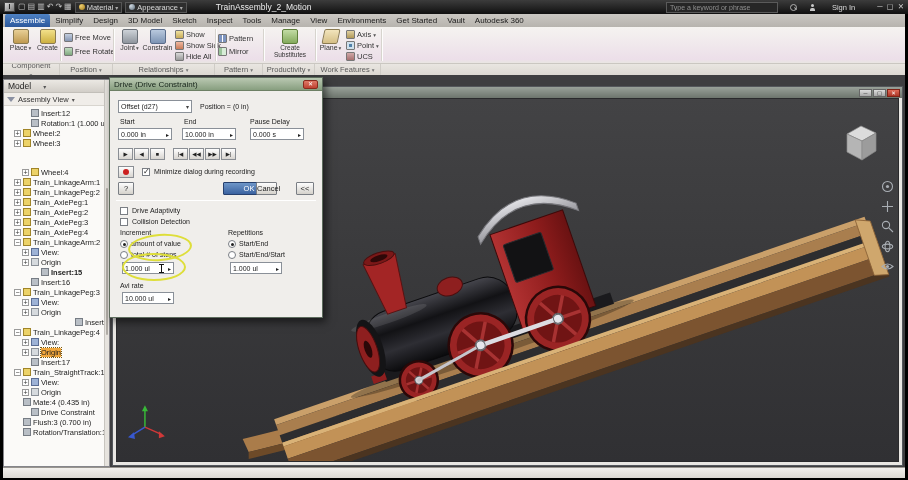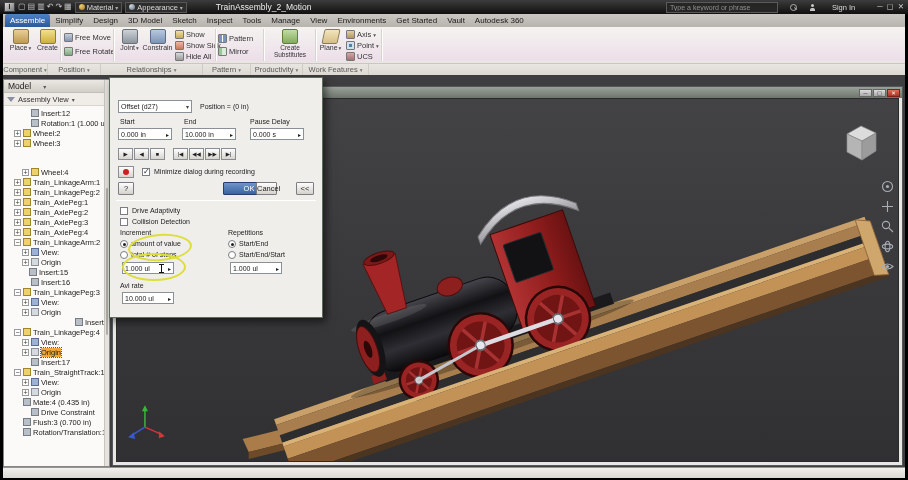--- a/index.html
+++ b/index.html
@@ -266,21 +266,21 @@
   </div>
   <div class="rsep" style="left:57px"></div>
   <div class="rsep" style="left:110px"></div>
   <div class="rsep" style="left:212px"></div>
   <div class="rsep" style="left:260px"></div>
   <div class="rsep" style="left:312px"></div>
   <div class="rsep" style="left:378px"></div>
 </div>
 
 <div class="panelrow">
-    <div class="plabel" style="width: 45px;">
+    <div class="plabel" style="width: 57px; flex-direction: column;">
       <span>Component</span>
       <span class="pcaret">▾</span>
     </div>
     <div class="plabel" style="width: 53px;">
       <span>Position</span>
       <span class="pcaret">▾</span>
     </div>
     <div class="plabel" style="width: 102px;">
       <span>Relationships</span>
       <span class="pcaret">▾</span>
@@ -375,21 +375,21 @@
         <div class="trow" style="padding-left: 18px;">
           <span class="exp">+</span>
           <span class="ticon view"></span>
           <span class="tlabel">View:</span>
         </div>
         <div class="trow" style="padding-left: 18px;">
           <span class="exp">+</span>
           <span class="ticon origin"></span>
           <span class="tlabel">Origin</span>
         </div>
-        <div class="trow" style="padding-left: 16px;">
+        <div class="trow" style="padding-left: 28px; font-weight: bold;">
           <span class="expsp"></span>
           <span class="ticon constraint"></span>
           <span class="tlabel">Insert:15</span>
         </div>
         <div class="trow" style="padding-left: 18px;">
           <span class="expsp"></span>
           <span class="ticon constraint"></span>
           <span class="tlabel">Insert:16</span>
         </div>
         <div class="trow" style="padding-left: 10px;">
@@ -620,20 +620,24 @@
             </svg></div>
           <div class="navic"><svg viewBox="0 0 13 13">
               <path d="M1 6.5Q6.5 1.5 12 6.5Q6.5 11.5 1 6.5Z"></path>
               <circle cx="6.5" cy="6.5" r="1.6" fill="#a9aeb4" stroke="none"></circle>
             </svg></div>
         </div>
     </div>
   </div>
 
   <div class="dialog">
+    <div class="dtitle">
+      <span>Drive (Drive Constraint)</span>
+      <span class="dclose">✕</span>
+    </div>
 
     <div class="dsel" style="left:8px;top:22px;width:74px">
       <span>Offset (d27)</span>
       <span class="caret">▾</span>
     </div>
     <div class="dlabel" style="left:90px;top:25px">Position = (0 in)</div>
 
     <div class="dlabel" style="left:10px;top:40px">Start</div>
     <div class="dlabel" style="left:74px;top:40px">End</div>
     <div class="dlabel" style="left:140px;top:40px">Pause Delay</div>

